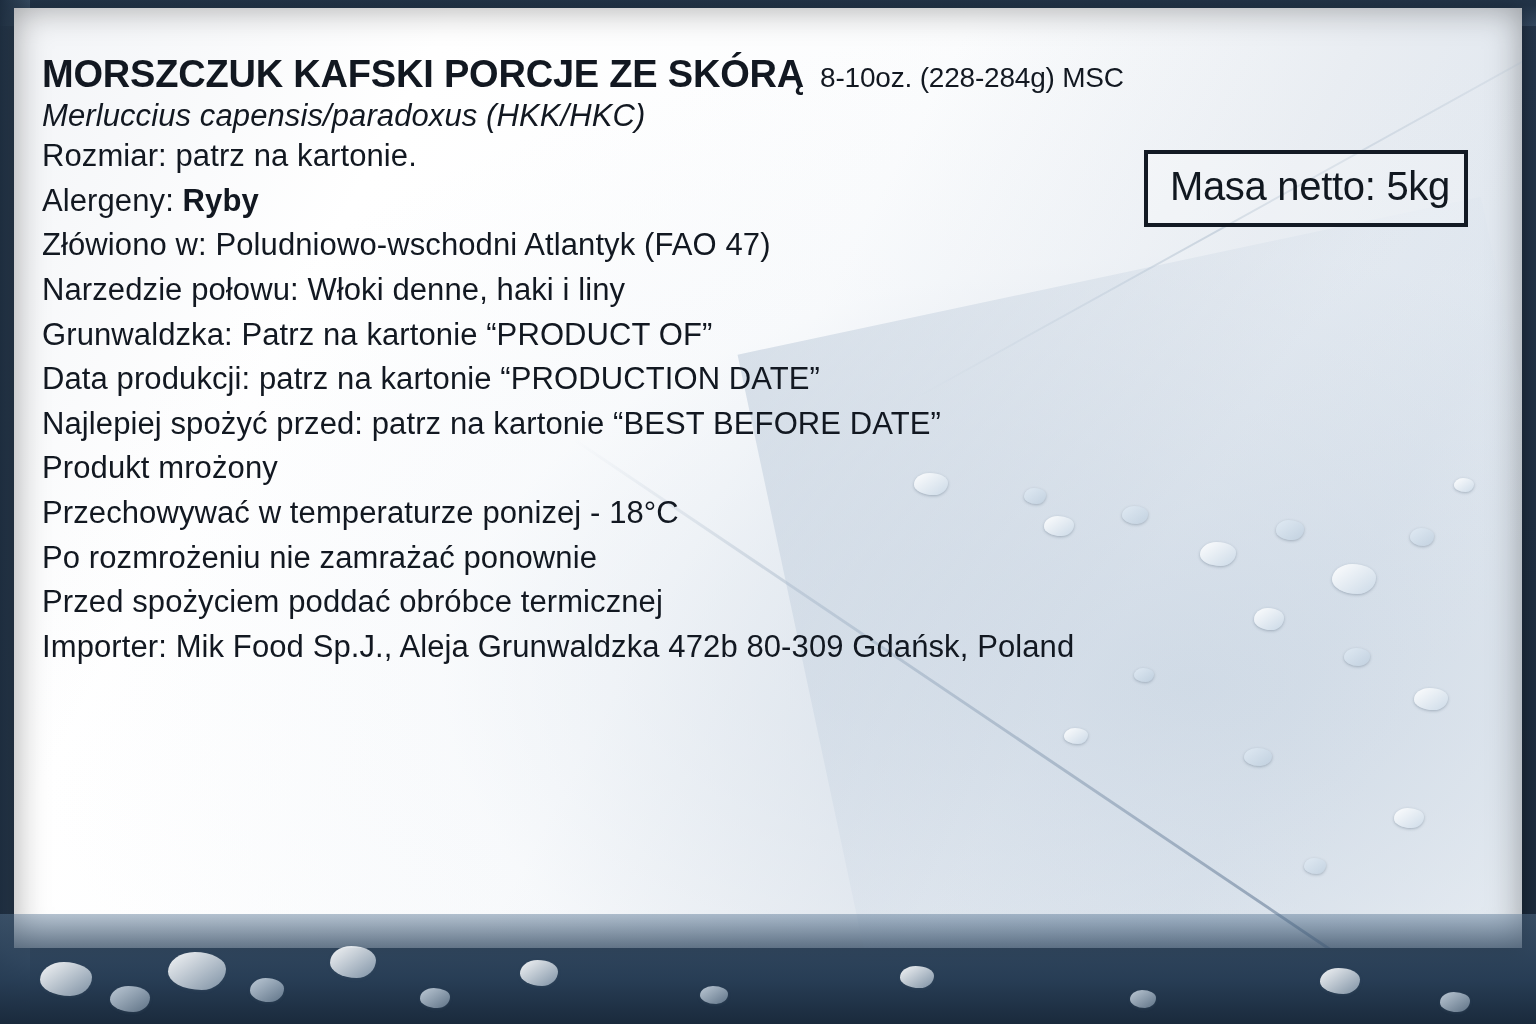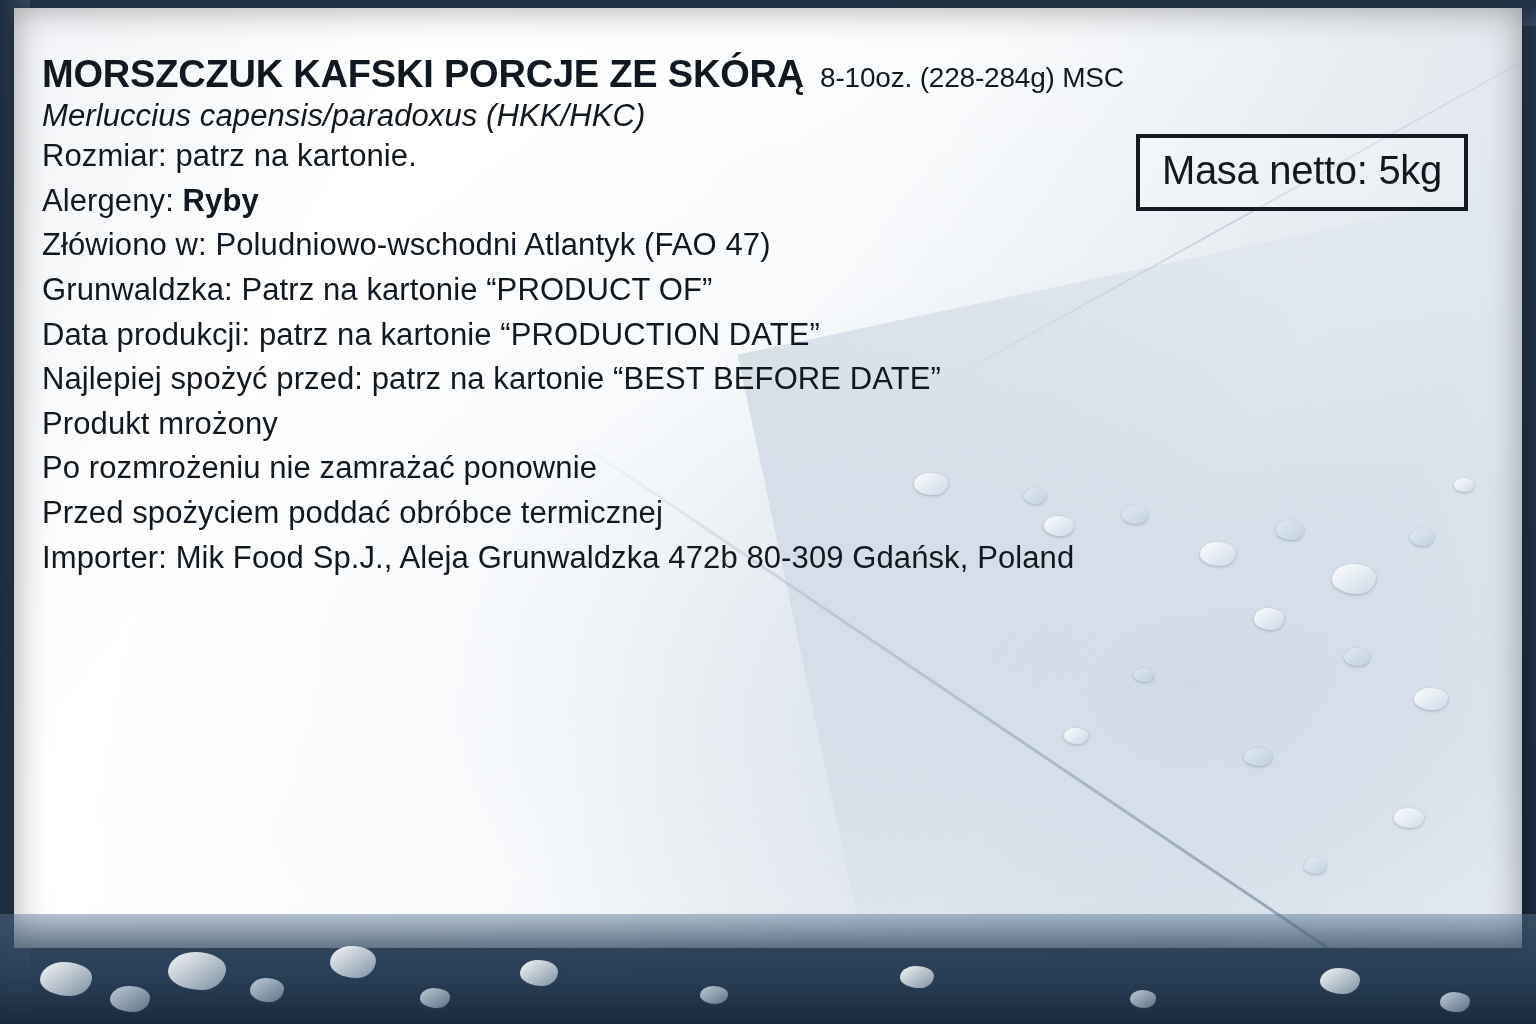--- a/index.html
+++ b/index.html
@@ -138,23 +138,23 @@
     font-style: italic;
   }
   .body-line {
     font-size: 31px;
     line-height: 1.44;
   }
 
   .netweight-box {
     position: absolute;
     right: 54px;
-    top: 126px;
+    top: 142px;
     border: 4px solid #131a24;
-    padding: 10px 22px 14px 22px;
+    padding: 10px 14px 14px 22px;
     background: rgba(255,255,255,0.25);
     text-align: center;
   }
   .netweight-text {
     font-size: 40px;
     letter-spacing: -0.3px;
     color: #111820;
     white-space: nowrap;
   }
 </style>
@@ -200,24 +200,26 @@
       <div class="latin line">Merluccius capensis/paradoxus (HKK/HKC)</div>
 
       <div class="body-line line">Rozmiar: patrz na kartonie.</div>
 
       <div class="body-line line">
         <span>Alergeny:</span>
         <b>Ryby</b>
       </div>
 
       <div class="body-line line">Złówiono w: Poludniowo-wschodni Atlantyk (FAO 47)</div>
+      <div class="body-line line">Narzedzie połowu: Włoki denne, haki i liny</div>
       <div class="body-line line">Grunwaldzka: Patrz na kartonie “PRODUCT OF”</div>
       <div class="body-line line">Data produkcji: patrz na kartonie “PRODUCTION DATE”</div>
       <div class="body-line line">Najlepiej spożyć przed: patrz na kartonie “BEST BEFORE DATE”</div>
       <div class="body-line line">Produkt mrożony</div>
+      <div class="body-line line">Przechowywać w temperaturze ponizej - 18°C</div>
       <div class="body-line line">Po rozmrożeniu nie zamrażać ponownie</div>
       <div class="body-line line">Przed spożyciem poddać obróbce termicznej</div>
       <div class="body-line line">Importer: Mik Food Sp.J., Aleja Grunwaldzka 472b 80-309 Gdańsk, Poland</div>
 
     </div>
 
     <div class="netweight-box">
       <div class="netweight-text">Masa netto: 5kg</div>
     </div>
 

